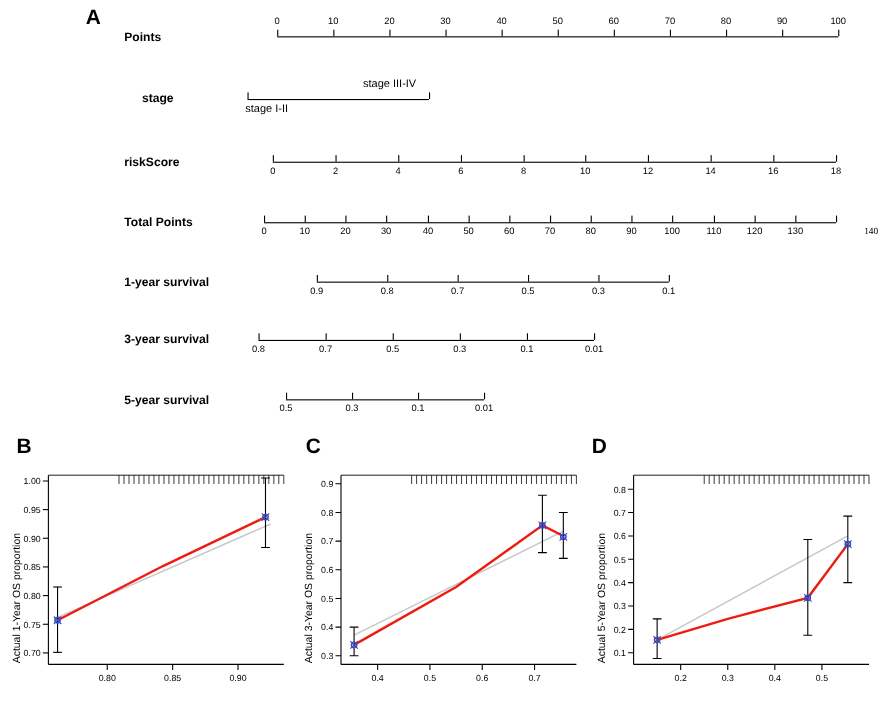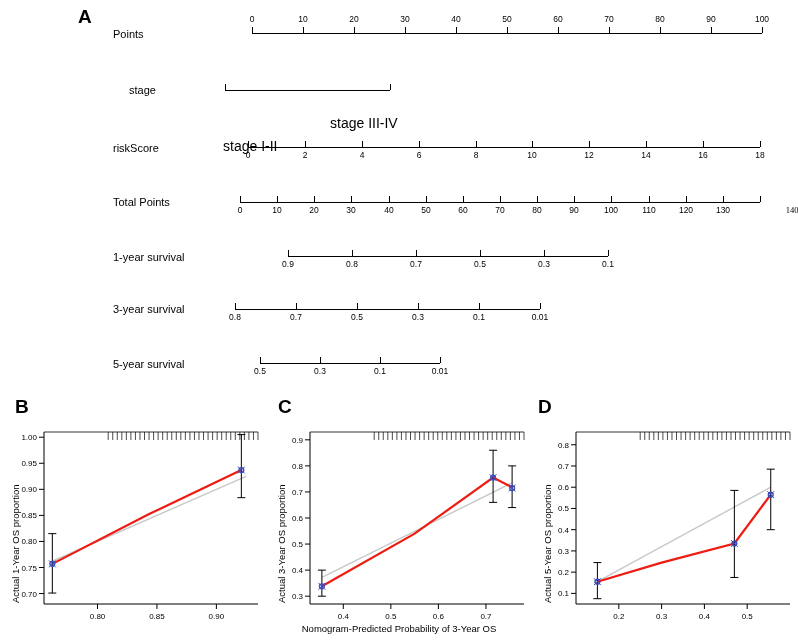--- a/index.html
+++ b/index.html
@@ -7,26 +7,26 @@
     width:798px;height:640px;background:#ffffff;
     font-family:"Liberation Sans", sans-serif;
     color:#000;overflow:hidden;position:relative;
   }
   .panel-letter{
     position:absolute;font-size:19px;font-weight:700;font-family:"Liberation Sans",sans-serif;
   }
   
   #nomogram{position:absolute;left:0;top:0;width:798px;height:395px;}
   .nom-row-label{
-    position:absolute;font-size:11px;font-weight:400;text-align:center;white-space:nowrap;
+    position:absolute;font-size:11px;font-weight:700;text-align:center;white-space:nowrap;
   }
   .axis{position:absolute;height:1px;background:#000;}
   .tick{position:absolute;width:1px;background:#000;}
   .tick-label{position:absolute;font-size:8.5px;text-align:center;white-space:nowrap;transform:translateX(-50%);}
-  .cat-label{position:absolute;font-size:14px;white-space:nowrap;margin-top:44px;}
+  .cat-label{position:absolute;font-size:10px;white-space:nowrap;}
 
   
   .calib{position:absolute;top:418px;height:222px;}
   .calib svg{display:block;}
   .axis-title{
     position:absolute;font-size:9.5px;text-align:center;white-space:nowrap;
   }
   .y-axis-title{
     position:absolute;font-size:9.5px;white-space:nowrap;
     transform-origin:0 0;transform:rotate(-90deg);
@@ -338,21 +338,20 @@
       <line x1="223.68888888888884" y1="56.206060606060625" x2="230.48888888888885" y2="63.00606060606062" stroke="#3b4cc0" stroke-width="1"></line>
       <line x1="223.68888888888884" y1="63.00606060606062" x2="230.48888888888885" y2="56.206060606060625" stroke="#3b4cc0" stroke-width="1"></line>
       <line x1="246.11111111111111" y1="47.878787878787875" x2="246.11111111111111" y2="89.57575757575759" stroke="#000" stroke-width="1"></line>
       <line x1="242.11111111111111" y1="47.878787878787875" x2="250.11111111111111" y2="47.878787878787875" stroke="#000" stroke-width="1"></line>
       <line x1="242.11111111111111" y1="89.57575757575759" x2="250.11111111111111" y2="89.57575757575759" stroke="#000" stroke-width="1"></line>
       <circle cx="246.11111111111111" cy="70.03030303030306" r="2.4" fill="none" stroke="#3b4cc0" stroke-width="1.4"></circle>
       <line x1="242.7111111111111" y1="66.63030303030305" x2="249.51111111111112" y2="73.43030303030307" stroke="#3b4cc0" stroke-width="1"></line>
       <line x1="242.7111111111111" y1="73.43030303030307" x2="249.51111111111112" y2="66.63030303030305" stroke="#3b4cc0" stroke-width="1"></line>
     </svg>
   <div class="y-axis-title" style="left:10px;top:185px;">Actual 3-Year OS proportion</div>
-  <div class="axis-title" style="left:0px;top:205px;width:266px;">Nomogram-Predicted Probability of 3-Year OS</div>
 </div>
 
 <div class="calib" style="left:532px;width:266px;">
   <svg id="svg-d" width="266" height="222" viewBox="0 0 266 222">
       <line x1="44" y1="186" x2="258" y2="186" stroke="#000" stroke-width="1"></line>
       <line x1="44" y1="14" x2="44" y2="186" stroke="#000" stroke-width="1"></line>
       <line x1="108.2" y1="14" x2="108.2" y2="22" stroke="#000" stroke-width="0.7"></line>
       <line x1="112.73939393939395" y1="14" x2="112.73939393939395" y2="22" stroke="#000" stroke-width="0.7"></line>
       <line x1="117.27878787878788" y1="14" x2="117.27878787878788" y2="22" stroke="#000" stroke-width="0.7"></line>
       <line x1="121.81818181818183" y1="14" x2="121.81818181818183" y2="22" stroke="#000" stroke-width="0.7"></line>

